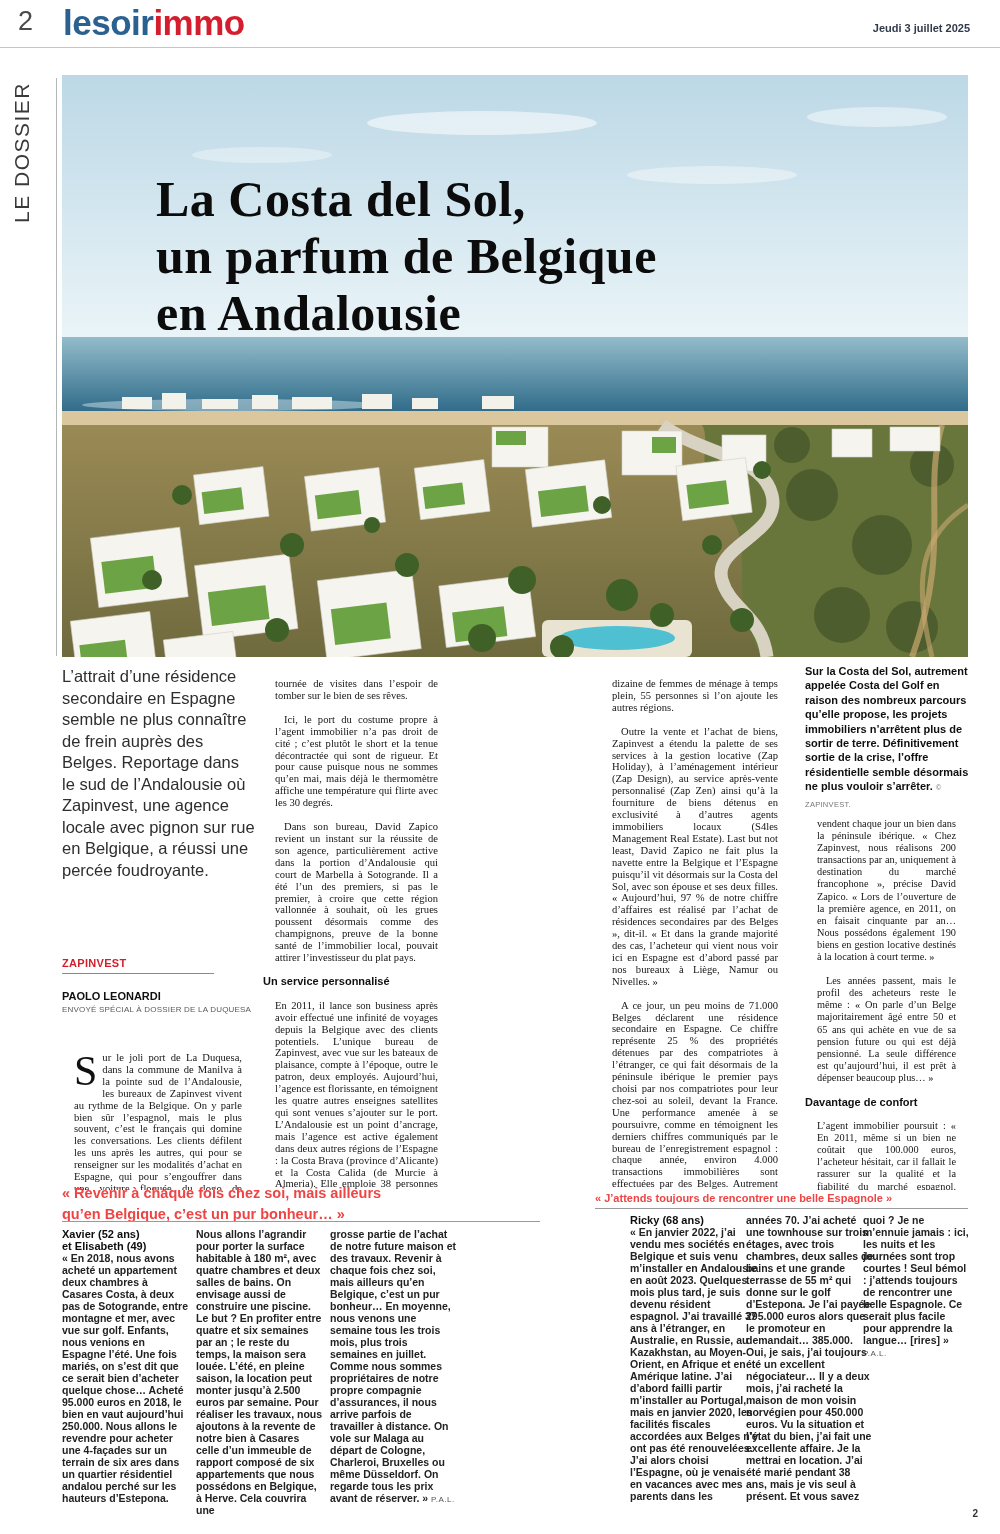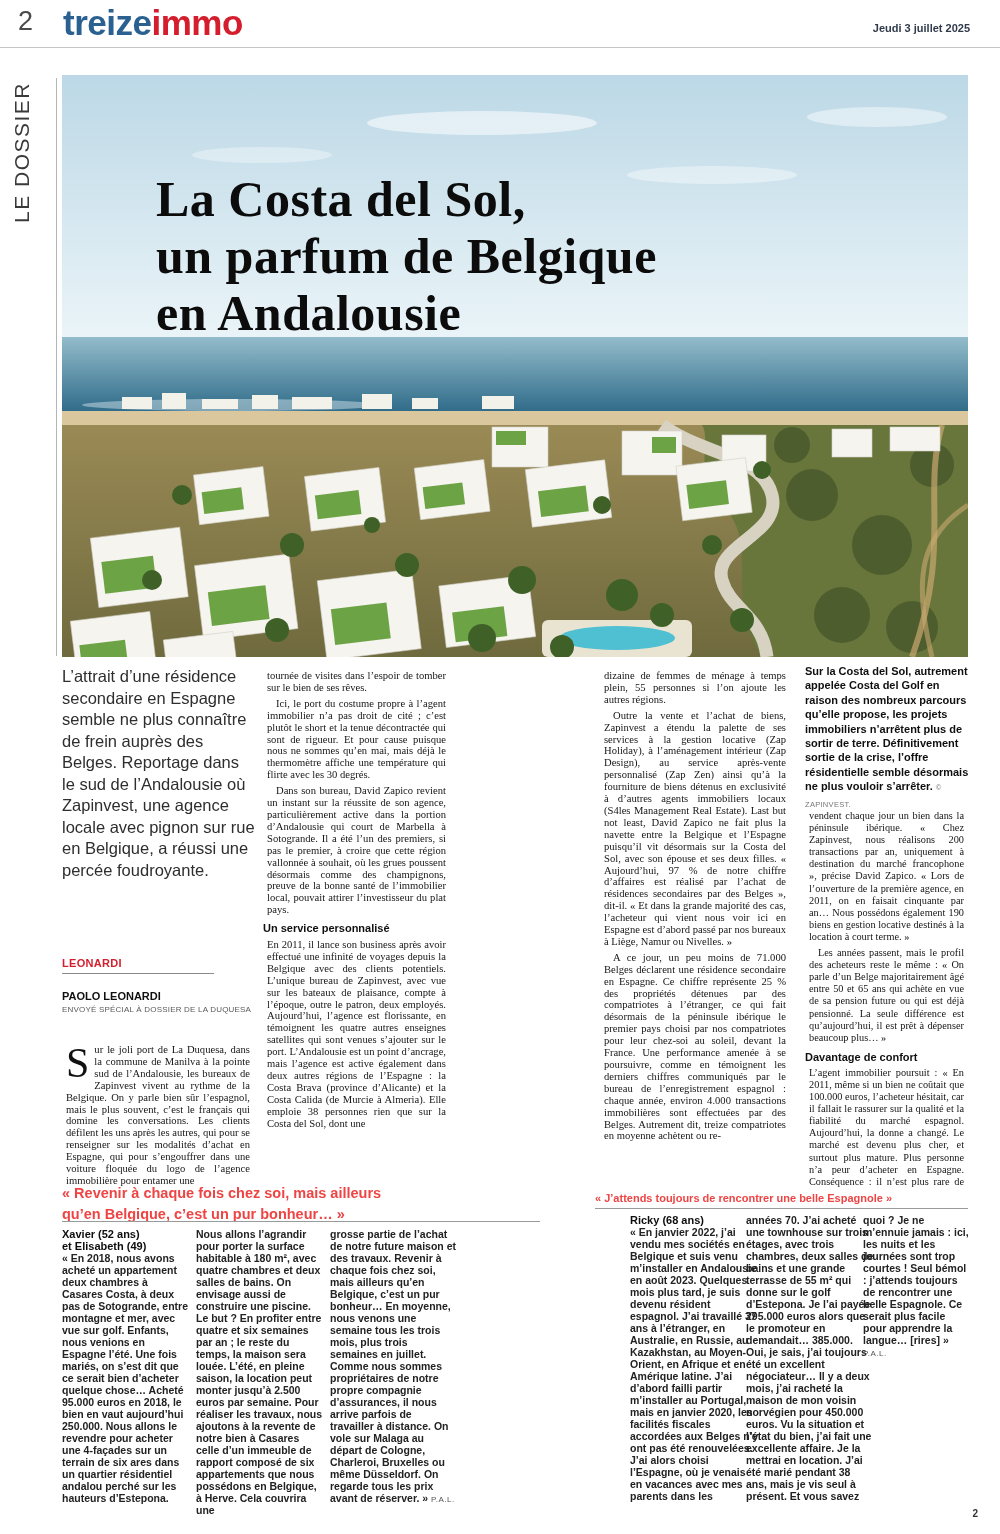--- a/index.html
+++ b/index.html
@@ -31,21 +31,21 @@
   .standfirst{left:62px;top:666px;width:194px;font-size:16.5px;line-height:21.5px;color:#2e2e2e;}
   .byline{left:62px;top:957px;width:194px;}
   .kicker{display:block;width:152px;font-size:11px;font-weight:700;color:#d41e2d;
       padding-bottom:4px;border-bottom:1px solid #8a8a8a;letter-spacing:0.3px;}
   .author{display:block;margin-top:16px;font-size:11px;font-weight:700;color:#101010;}
   .role{display:block;margin-top:3px;font-size:8px;color:#5a5a5a;letter-spacing:0.2px;}
 
   
   .bodycol{font-family:"Liberation Serif","DejaVu Serif",serif;font-size:10.6px;line-height:11.9px;
       text-align:justify;color:#151515;overflow:hidden;}
-  .bodycol p{margin:4px;}
+  .bodycol p{margin:12px;}
   .bodycol p.ind{text-indent:9px;}
   .bodycol h4{margin:7px 0 2px;font-family:"Liberation Sans","DejaVu Sans",sans-serif;
       font-size:11px;font-weight:700;color:#101010;text-align:left;}
   .col1{left:62px;top:1040px;width:192px;height:150px;}
   .col2{left:263px;top:666px;width:187px;height:524px;}
   .col3{left:600px;top:666px;width:190px;height:524px;}
   .col4{left:805px;top:806px;width:163px;height:384px;font-size:10.3px;line-height:12.1px;}
   .dropcap{float:left;font-size:42px;line-height:34px;padding:2px 5px 0 0;font-weight:400;color:#101010;}
 
   
@@ -75,21 +75,21 @@
   .footnum{right:22px;top:1508px;font-size:10px;font-weight:700;color:#333;}
 </style>
 </head>
 <body>
 
 <div class="page">
 
   <div class="abs top-header">
     <span class="abs pagenum">2</span>
     <div class="abs brand">
-      <span class="blue">treize</span><span class="red">immo</span>
+      <span class="blue">lesoir</span><span class="red">immo</span>
     </div>
     <span class="abs date">Jeudi 3 juillet 2025</span>
   </div>
 
   <div class="abs dossier">
     <span>LE DOSSIER</span>
   </div>
   <div class="abs dossier-rule"></div>
 
   <div class="abs hero">
@@ -197,21 +197,21 @@
           <circle cx="560" cy="520" r="16"></circle>
       </g>
     </svg>
     <div class="abs hero-title">La Costa del Sol,
 un parfum de Belgique
 en Andalousie</div>
   </div>
 
   <div class="abs standfirst">L’attrait d’une résidence secondaire en Espagne semble ne plus connaître de frein auprès des Belges. Reportage dans le sud de l’Andalousie où Zapinvest, une agence locale avec pignon sur rue en Belgique, a réussi une percée foudroyante.</div>
   <div class="abs byline">
-    <span class="kicker">LEONARDI</span>
+    <span class="kicker">ZAPINVEST</span>
     <span class="author">PAOLO LEONARDI</span>
     <span class="role">ENVOYÉ SPÉCIAL À DOSSIER DE LA DUQUESA</span>
   </div>
 
   <div class="abs bodycol col1">
     <p><span class="dropcap">S</span><span>ur le joli port de La Duquesa, dans la commune de Manilva à la pointe sud de l’Andalousie, les bureaux de Zapinvest vivent au rythme de la Belgique. On y parle bien sûr l’espagnol, mais le plus souvent, c’est le français qui domine les conversations. Les clients défilent les uns après les autres, qui pour se renseigner sur les modalités d’achat en Espagne, qui pour s’engouffrer dans une voiture floquée du logo de l’agence immobilière pour entamer une</span></p>
   </div>
 
   <div class="abs bodycol col2">
     <p>tournée de visites dans l’espoir de tomber sur le bien de ses rêves.</p>

